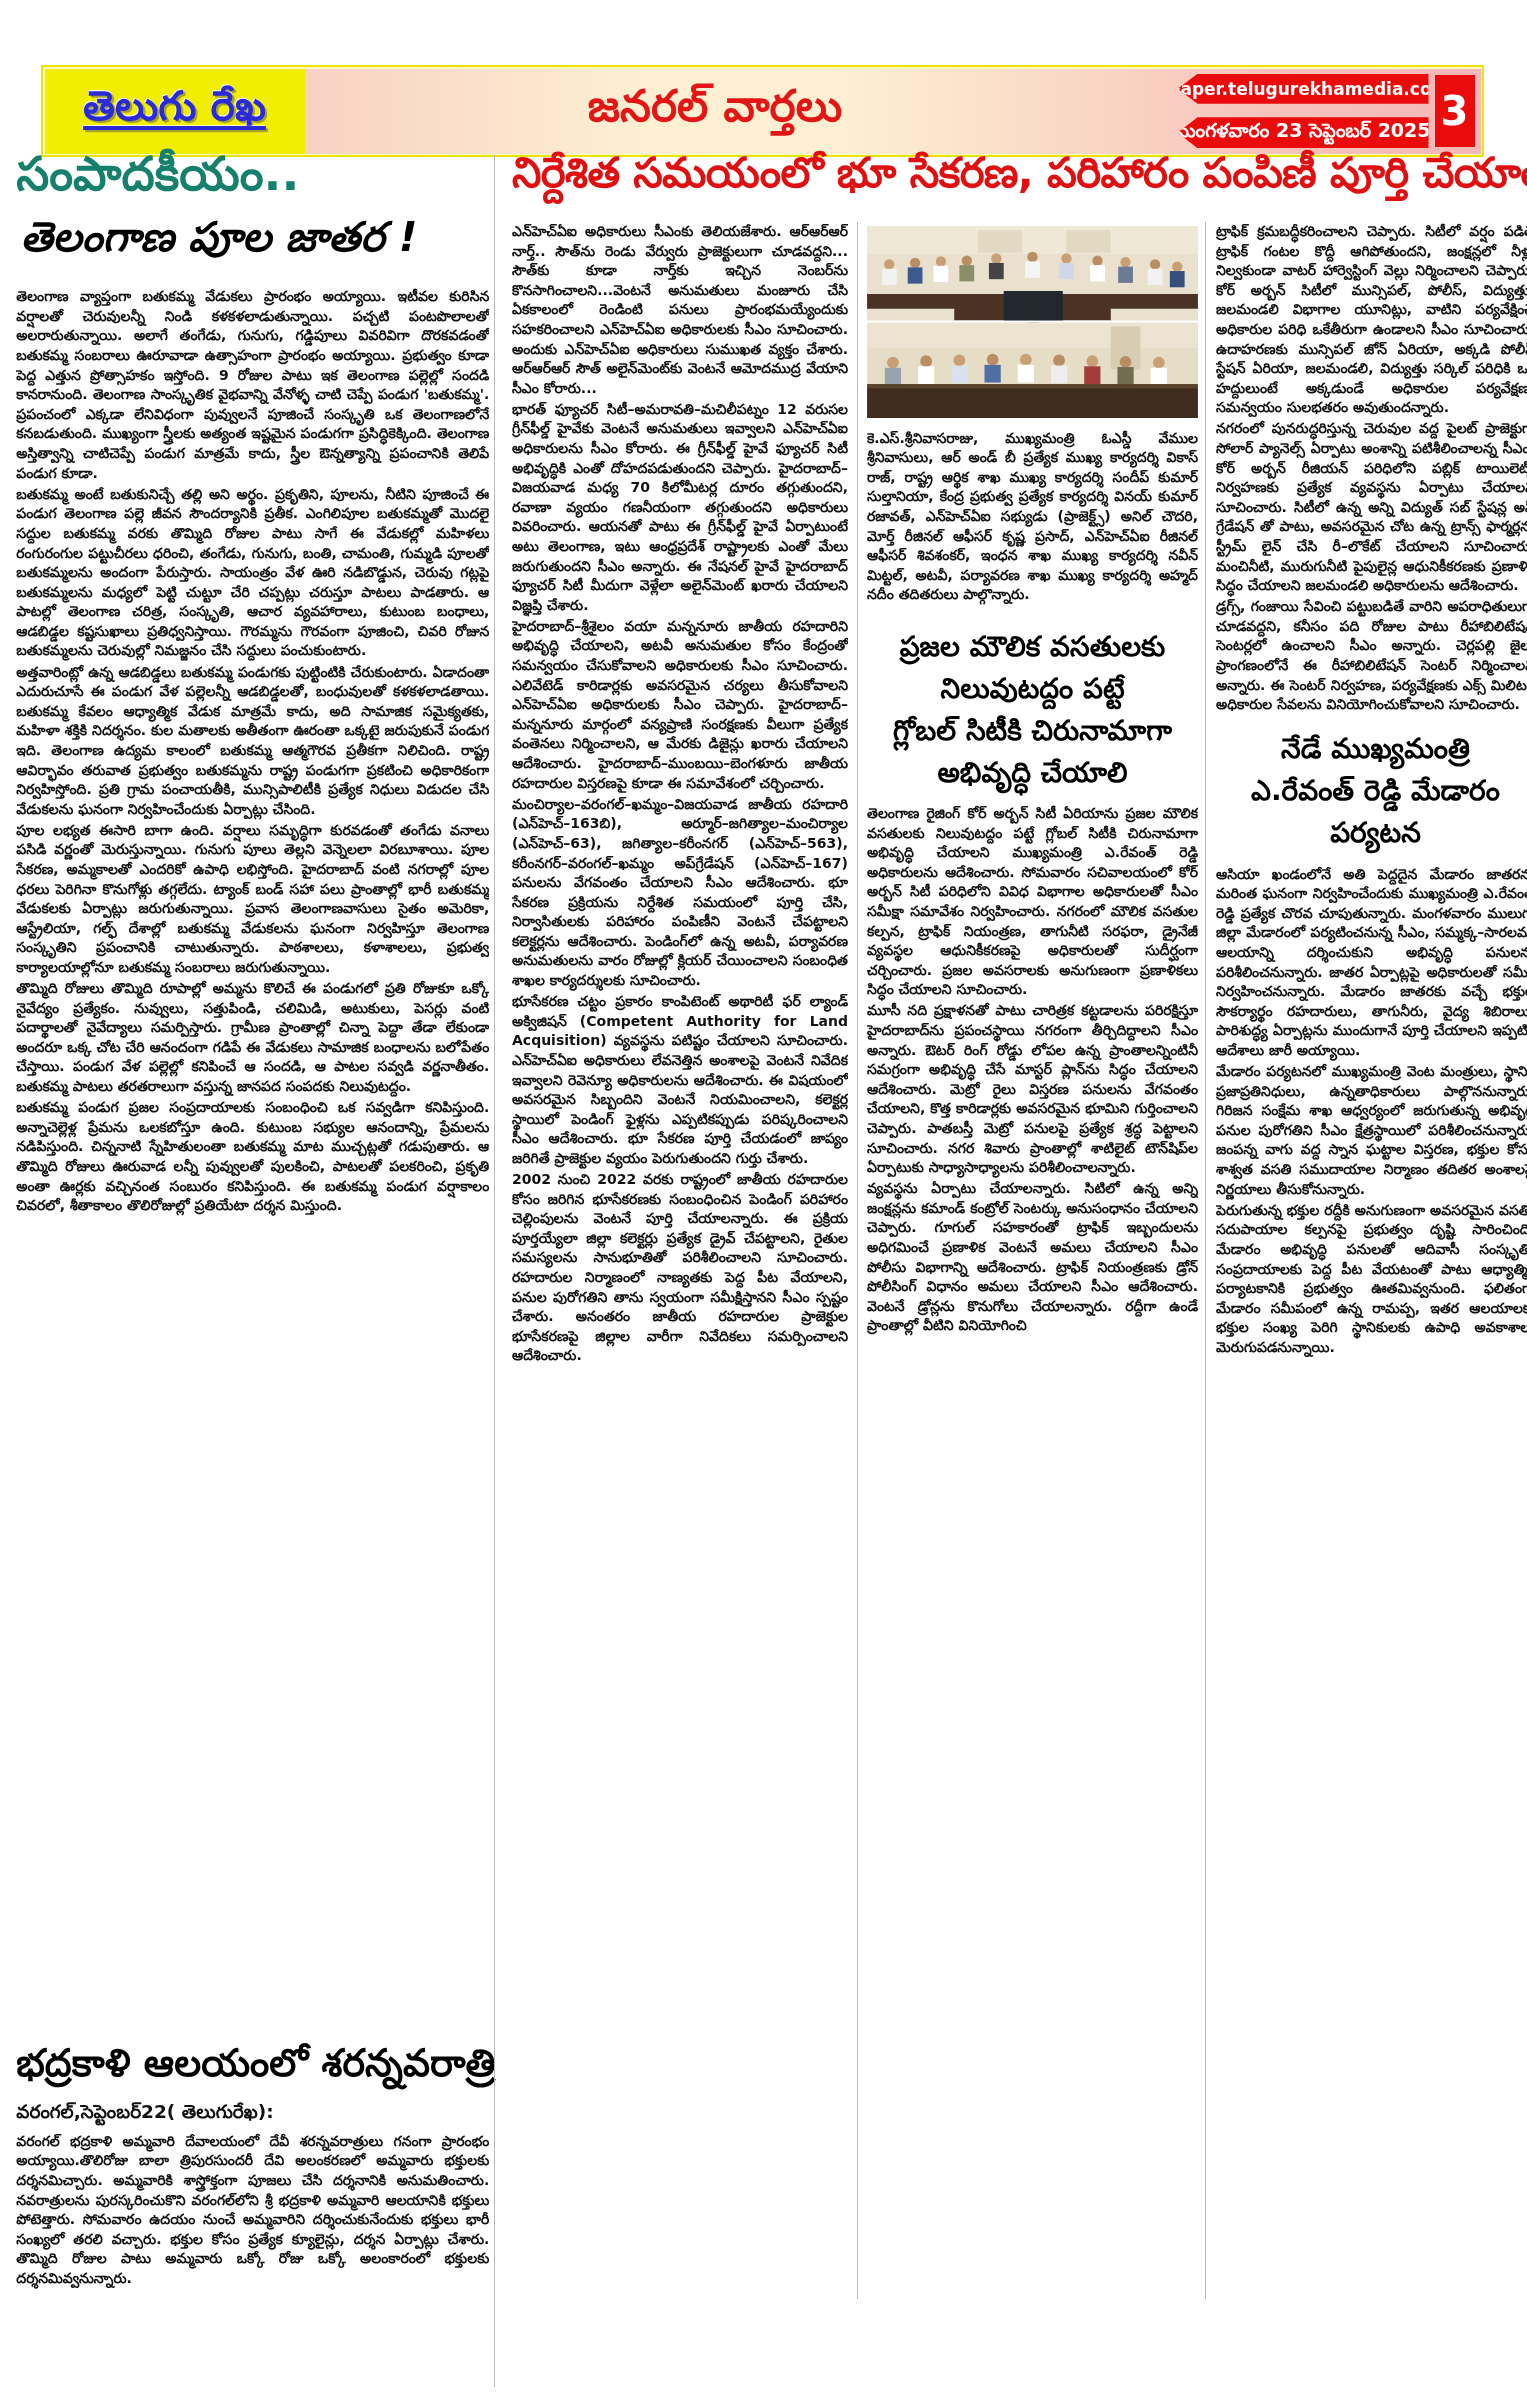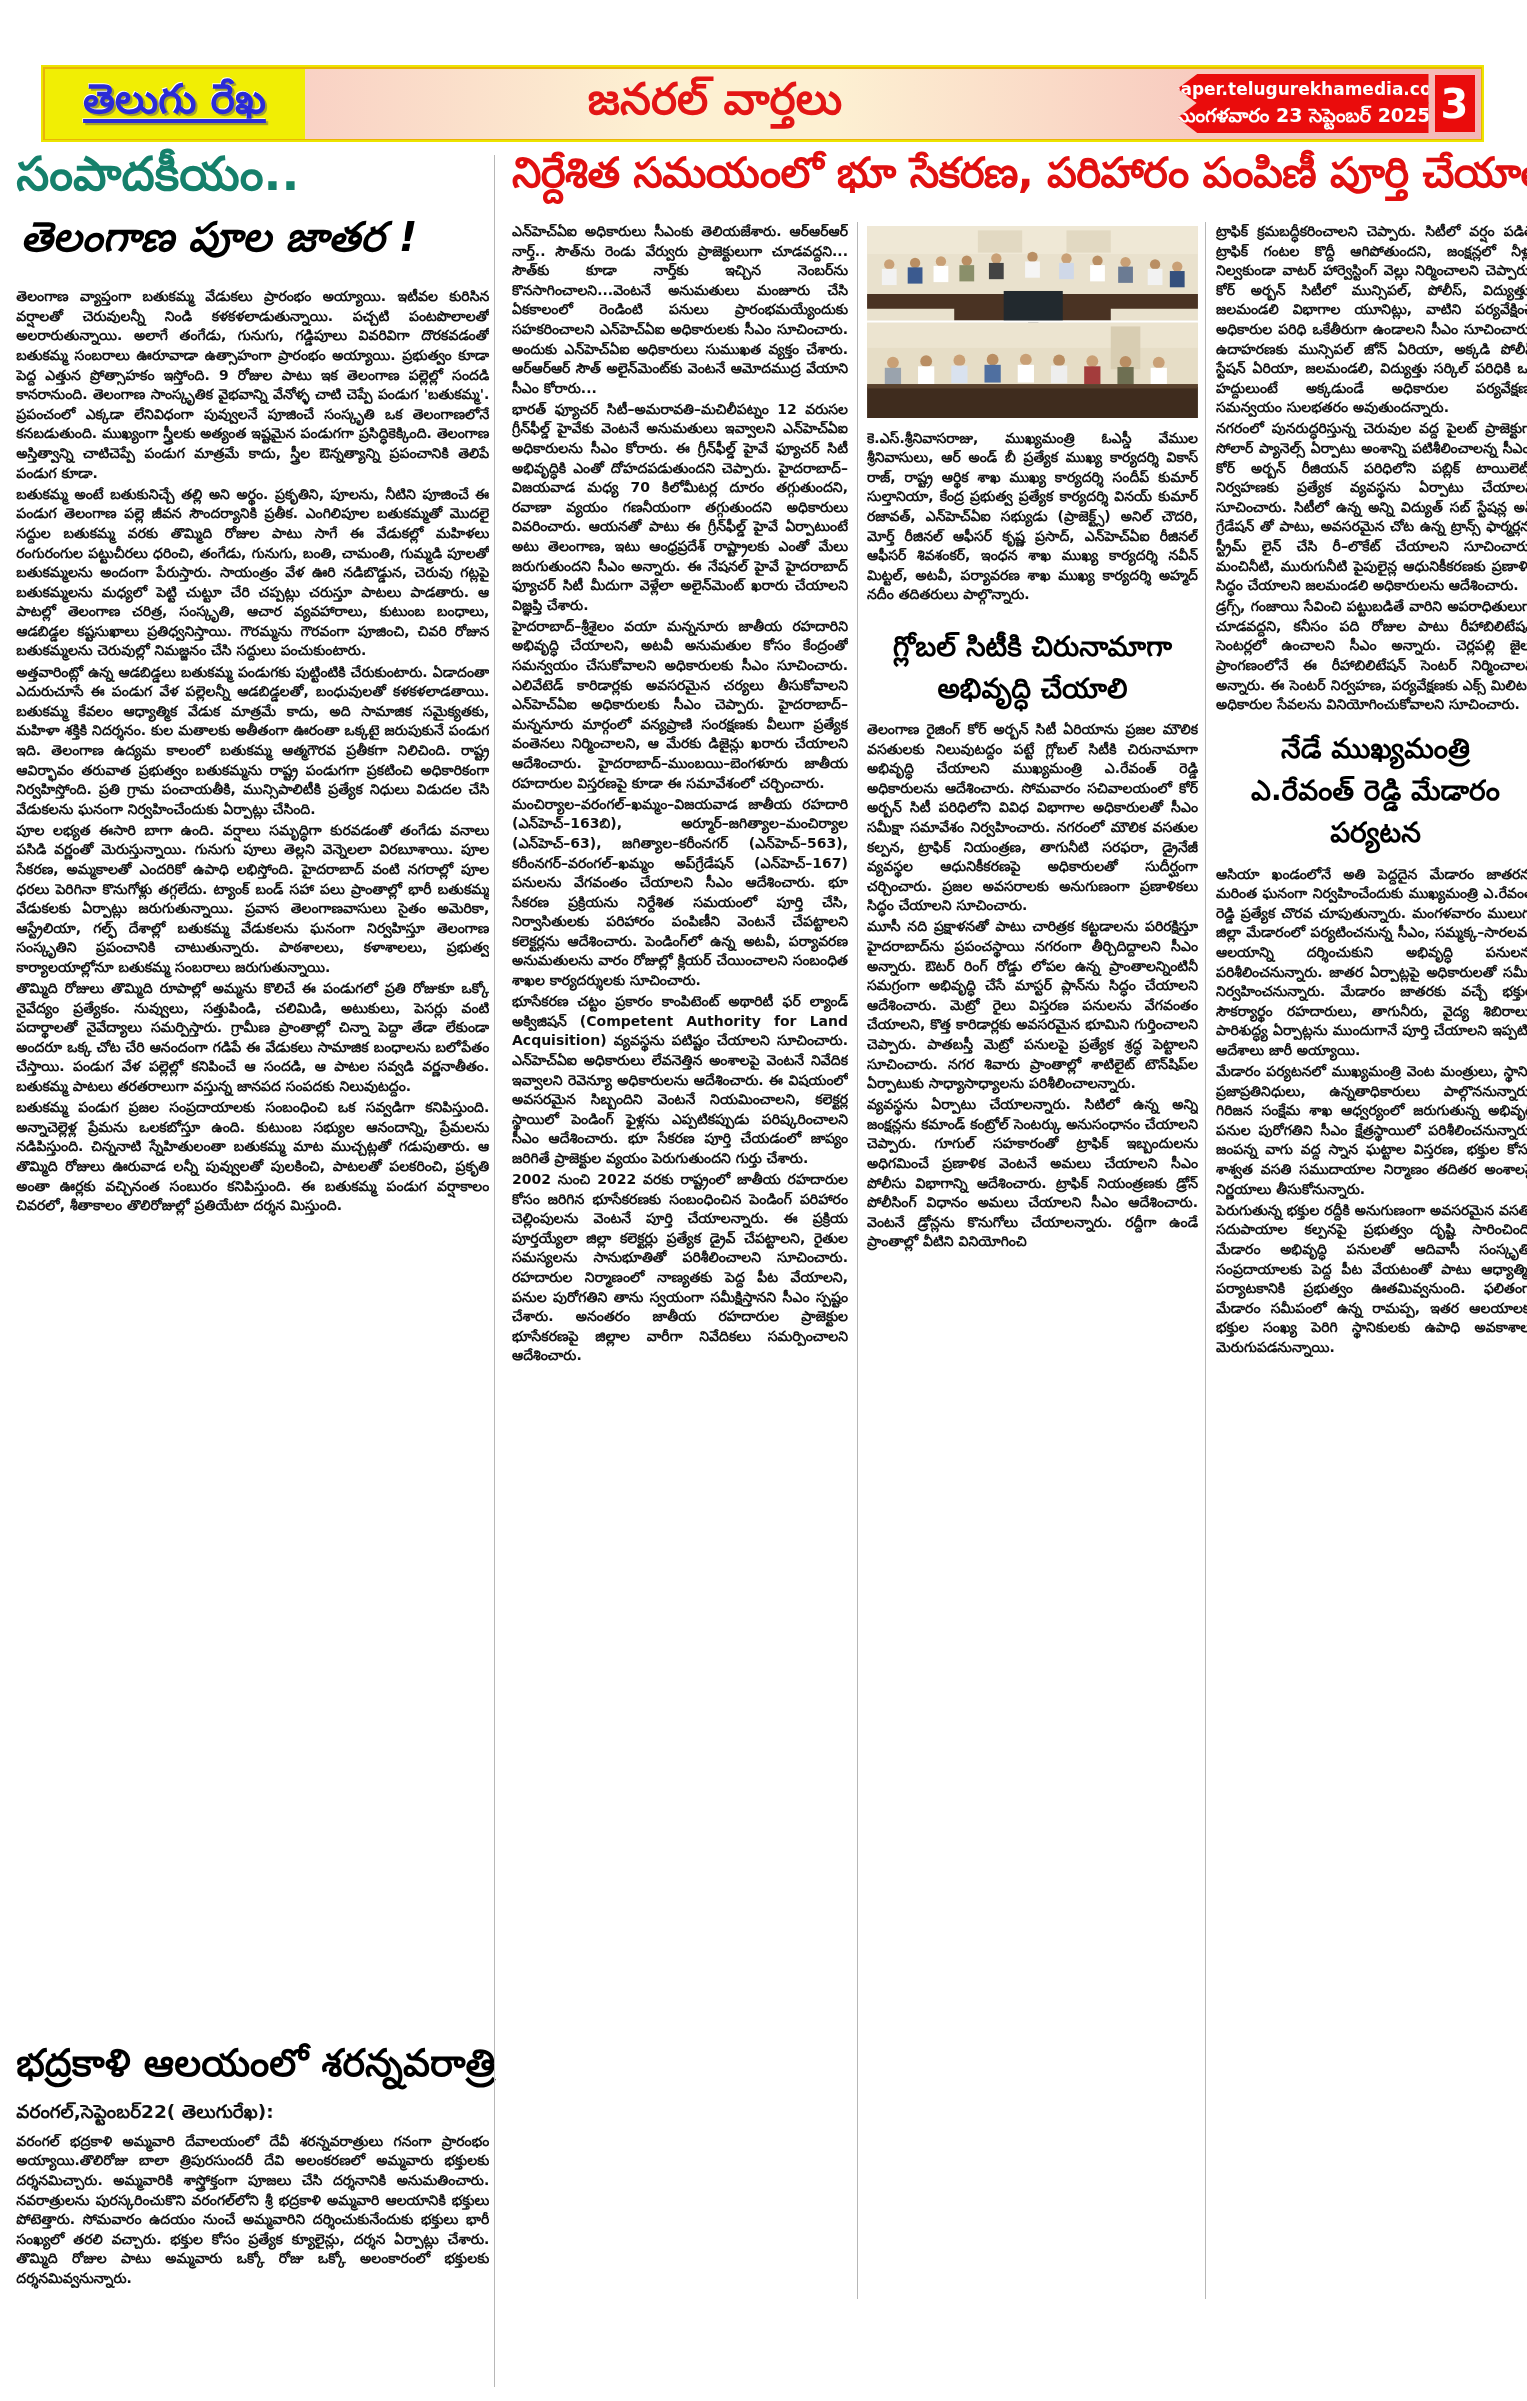--- a/index.html
+++ b/index.html
@@ -5,22 +5,22 @@
   html,body{margin:0;padding:0;}
   body{
     width:1528px;height:2401px;background:#ffffff;
     font-family:"DejaVu Sans","Liberation Sans",sans-serif;
     color:#111;overflow:hidden;position:relative;
   }
   #page{position:absolute;inset:0;}
 
   
   .masthead{
-    position:absolute;left:41px;top:65px;width:1443px;height:77px;
-    border:2.2px solid #ece400;background:#eab308;box-sizing:border-box;
+    position:absolute;left:41px;top:65px;width:1443px;height:92px;
+    border:2.2px solid #ece400;background:#fef9c3;box-sizing:border-box;
   }
   .masthead-inner{
     position:absolute;inset:1.5px;
     background:linear-gradient(90deg,#f6baba 0%,#fdf0d2 42%,#fdf0d2 55%,#f7c4bc 85%,#f4b7b7 100%);
   }
   .logo-box{
     position:absolute;left:0;top:0;width:260px;height:100%;
     background:#f1ee04;display:flex;align-items:center;justify-content:center;
   }
   .logo-text{
@@ -248,20 +248,21 @@
                 </g>
             </g>
             <polygon points="0,218 448,218 448,260 0,260" fill="#3f2c1e"></polygon>
             <rect x="0" y="214" width="448" height="6" fill="#59422e"></rect>
           </svg>
         </div>
         <div class="bodytext" style="height:185px;">
             <p class="para">కె.ఎస్.శ్రీనివాసరాజు, ముఖ్యమంత్రి ఓఎస్డీ వేముల శ్రీనివాసులు, ఆర్ అండ్ బీ ప్రత్యేక ముఖ్య కార్యదర్శి వికాస్ రాజ్, రాష్ట్ర ఆర్థిక శాఖ ముఖ్య కార్యదర్శి సందీప్ కుమార్ సుల్తానియా, కేంద్ర ప్రభుత్వ ప్రత్యేక కార్యదర్శి వినయ్ కుమార్ రజావత్, ఎన్‌హెచ్‌ఏఐ సభ్యుడు (ప్రాజెక్ట్స్) అనిల్ చౌదరి, మోర్త్ రీజినల్ ఆఫీసర్ కృష్ణ ప్రసాద్, ఎన్‌హెచ్‌ఏఐ రీజినల్ ఆఫీసర్ శివశంకర్, ఇంధన శాఖ ముఖ్య కార్యదర్శి నవీన్ మిట్టల్, అటవీ, పర్యావరణ శాఖ ముఖ్య కార్యదర్శి అహ్మద్ నదీం తదితరులు పాల్గొన్నారు.</p>
           </div>
         <div class="subhead">
+          <div>ప్రజల మౌలిక వసతులకు నిలువుటద్దం పట్టే</div>
           <div>గ్లోబల్ సిటీకి చిరునామాగా అభివృద్ధి చేయాలి</div>
         </div>
         <div class="bodytext" style="height:1463px;">
             <p class="para">తెలంగాణ రైజింగ్ కోర్ అర్బన్ సిటీ ఏరియాను ప్రజల మౌలిక వసతులకు నిలువుటద్దం పట్టే గ్లోబల్ సిటీకి చిరునామాగా అభివృద్ధి చేయాలని ముఖ్యమంత్రి ఎ.రేవంత్ రెడ్డి అధికారులను ఆదేశించారు. సోమవారం సచివాలయంలో కోర్ అర్బన్ సిటీ పరిధిలోని వివిధ విభాగాల అధికారులతో సీఎం సమీక్షా సమావేశం నిర్వహించారు. నగరంలో మౌలిక వసతుల కల్పన, ట్రాఫిక్ నియంత్రణ, తాగునీటి సరఫరా, డ్రైనేజీ వ్యవస్థల ఆధునికీకరణపై అధికారులతో సుదీర్ఘంగా చర్చించారు. ప్రజల అవసరాలకు అనుగుణంగా ప్రణాళికలు సిద్ధం చేయాలని సూచించారు.</p>
             <p class="para">మూసీ నది ప్రక్షాళనతో పాటు చారిత్రక కట్టడాలను పరిరక్షిస్తూ హైదరాబాద్‌ను ప్రపంచస్థాయి నగరంగా తీర్చిదిద్దాలని సీఎం అన్నారు. ఔటర్ రింగ్ రోడ్డు లోపల ఉన్న ప్రాంతాలన్నింటినీ సమగ్రంగా అభివృద్ధి చేసే మాస్టర్ ప్లాన్‌ను సిద్ధం చేయాలని ఆదేశించారు. మెట్రో రైలు విస్తరణ పనులను వేగవంతం చేయాలని, కొత్త కారిడార్లకు అవసరమైన భూమిని గుర్తించాలని చెప్పారు. పాతబస్తీ మెట్రో పనులపై ప్రత్యేక శ్రద్ధ పెట్టాలని సూచించారు. నగర శివారు ప్రాంతాల్లో శాటిలైట్ టౌన్‌షిప్‌ల ఏర్పాటుకు సాధ్యాసాధ్యాలను పరిశీలించాలన్నారు.</p>
             <p class="para">వ్యవస్థను ఏర్పాటు చేయాలన్నారు. సిటిలో ఉన్న అన్ని జంక్షన్లను కమాండ్ కంట్రోల్ సెంటర్కు అనుసంధానం చేయాలని చెప్పారు. గూగుల్ సహకారంతో ట్రాఫిక్ ఇబ్బందులను అధిగమించే ప్రణాళిక వెంటనే అమలు చేయాలని సీఎం పోలీసు విభాగాన్ని ఆదేశించారు. ట్రాఫిక్ నియంత్రణకు డ్రోన్ పోలీసింగ్ విధానం అమలు చేయాలని సీఎం ఆదేశించారు. వెంటనే డ్రోన్లను కొనుగోలు చేయాలన్నారు. రద్దీగా ఉండే ప్రాంతాల్లో వీటిని వినియోగించి</p>
           </div>
       </div>
 
       <div class="v-rule" style="left:693px;top:0;height:2077px;"></div>

